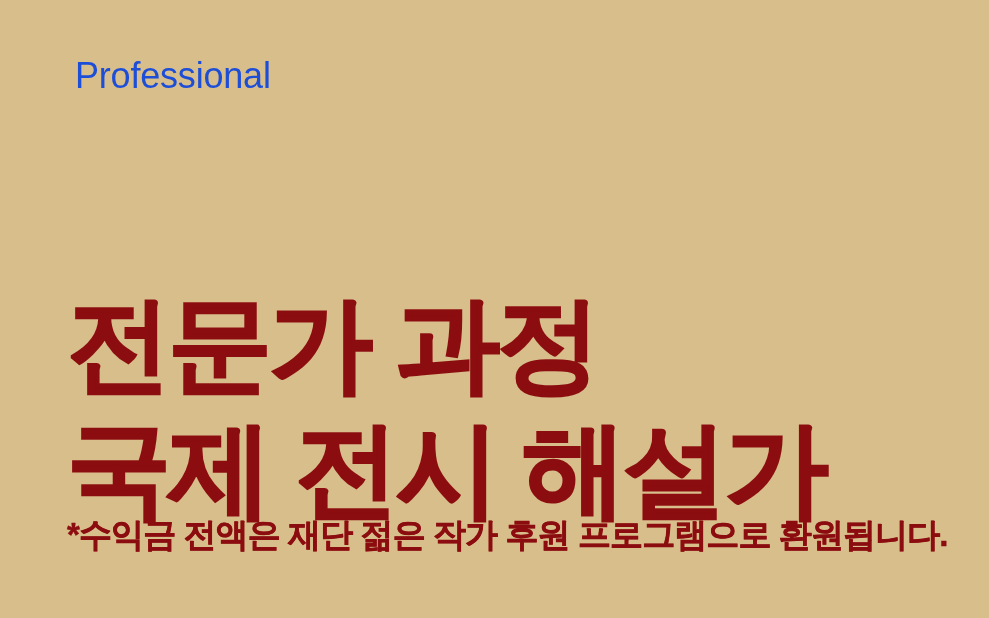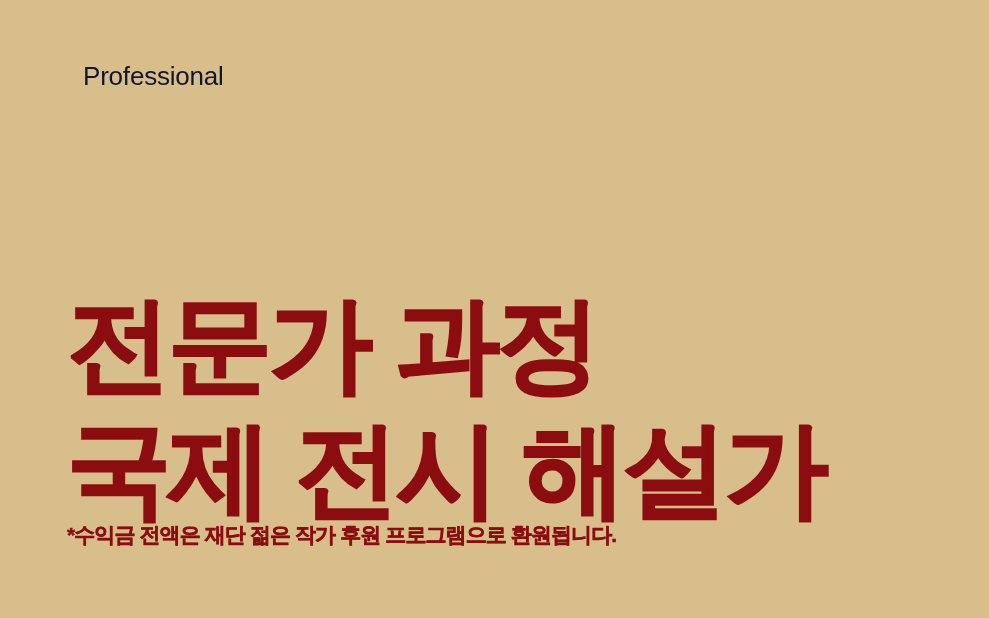--- a/index.html
+++ b/index.html
@@ -28,24 +28,24 @@
     left: 67px;
     top: 0;
     right: 0;
     bottom: 0;
   }
 
   
   .eyebrow {
     position: absolute;
     top: 52px;
-    left: 16px;
-    color: #0f172a;
+    left: 8px;
+    color: #1d4ed8;
     font-family: "Liberation Sans", sans-serif;
-    font-size: 26px;
+    font-size: 36px;
     font-weight: 400;
     line-height: 48px;
     letter-spacing: -0.2px;
     white-space: nowrap;
   }
 
   .eyebrow-line {
     display: block;
   }
 
@@ -68,21 +68,21 @@
     display: block;
   }
 
   
   .footnote {
     position: absolute;
     top: 518px;
     left: 0;
     color: #8c0d10;
     font-family: "Liberation Sans", sans-serif;
-    font-size: 21px;
+    font-size: 33px;
     font-weight: 700;
     line-height: 34px;
     letter-spacing: -0.9px;
     white-space: nowrap;
     -webkit-text-stroke: 0.5px #8c0d10;
   }
 </style>
 </head>
 <body>
 

